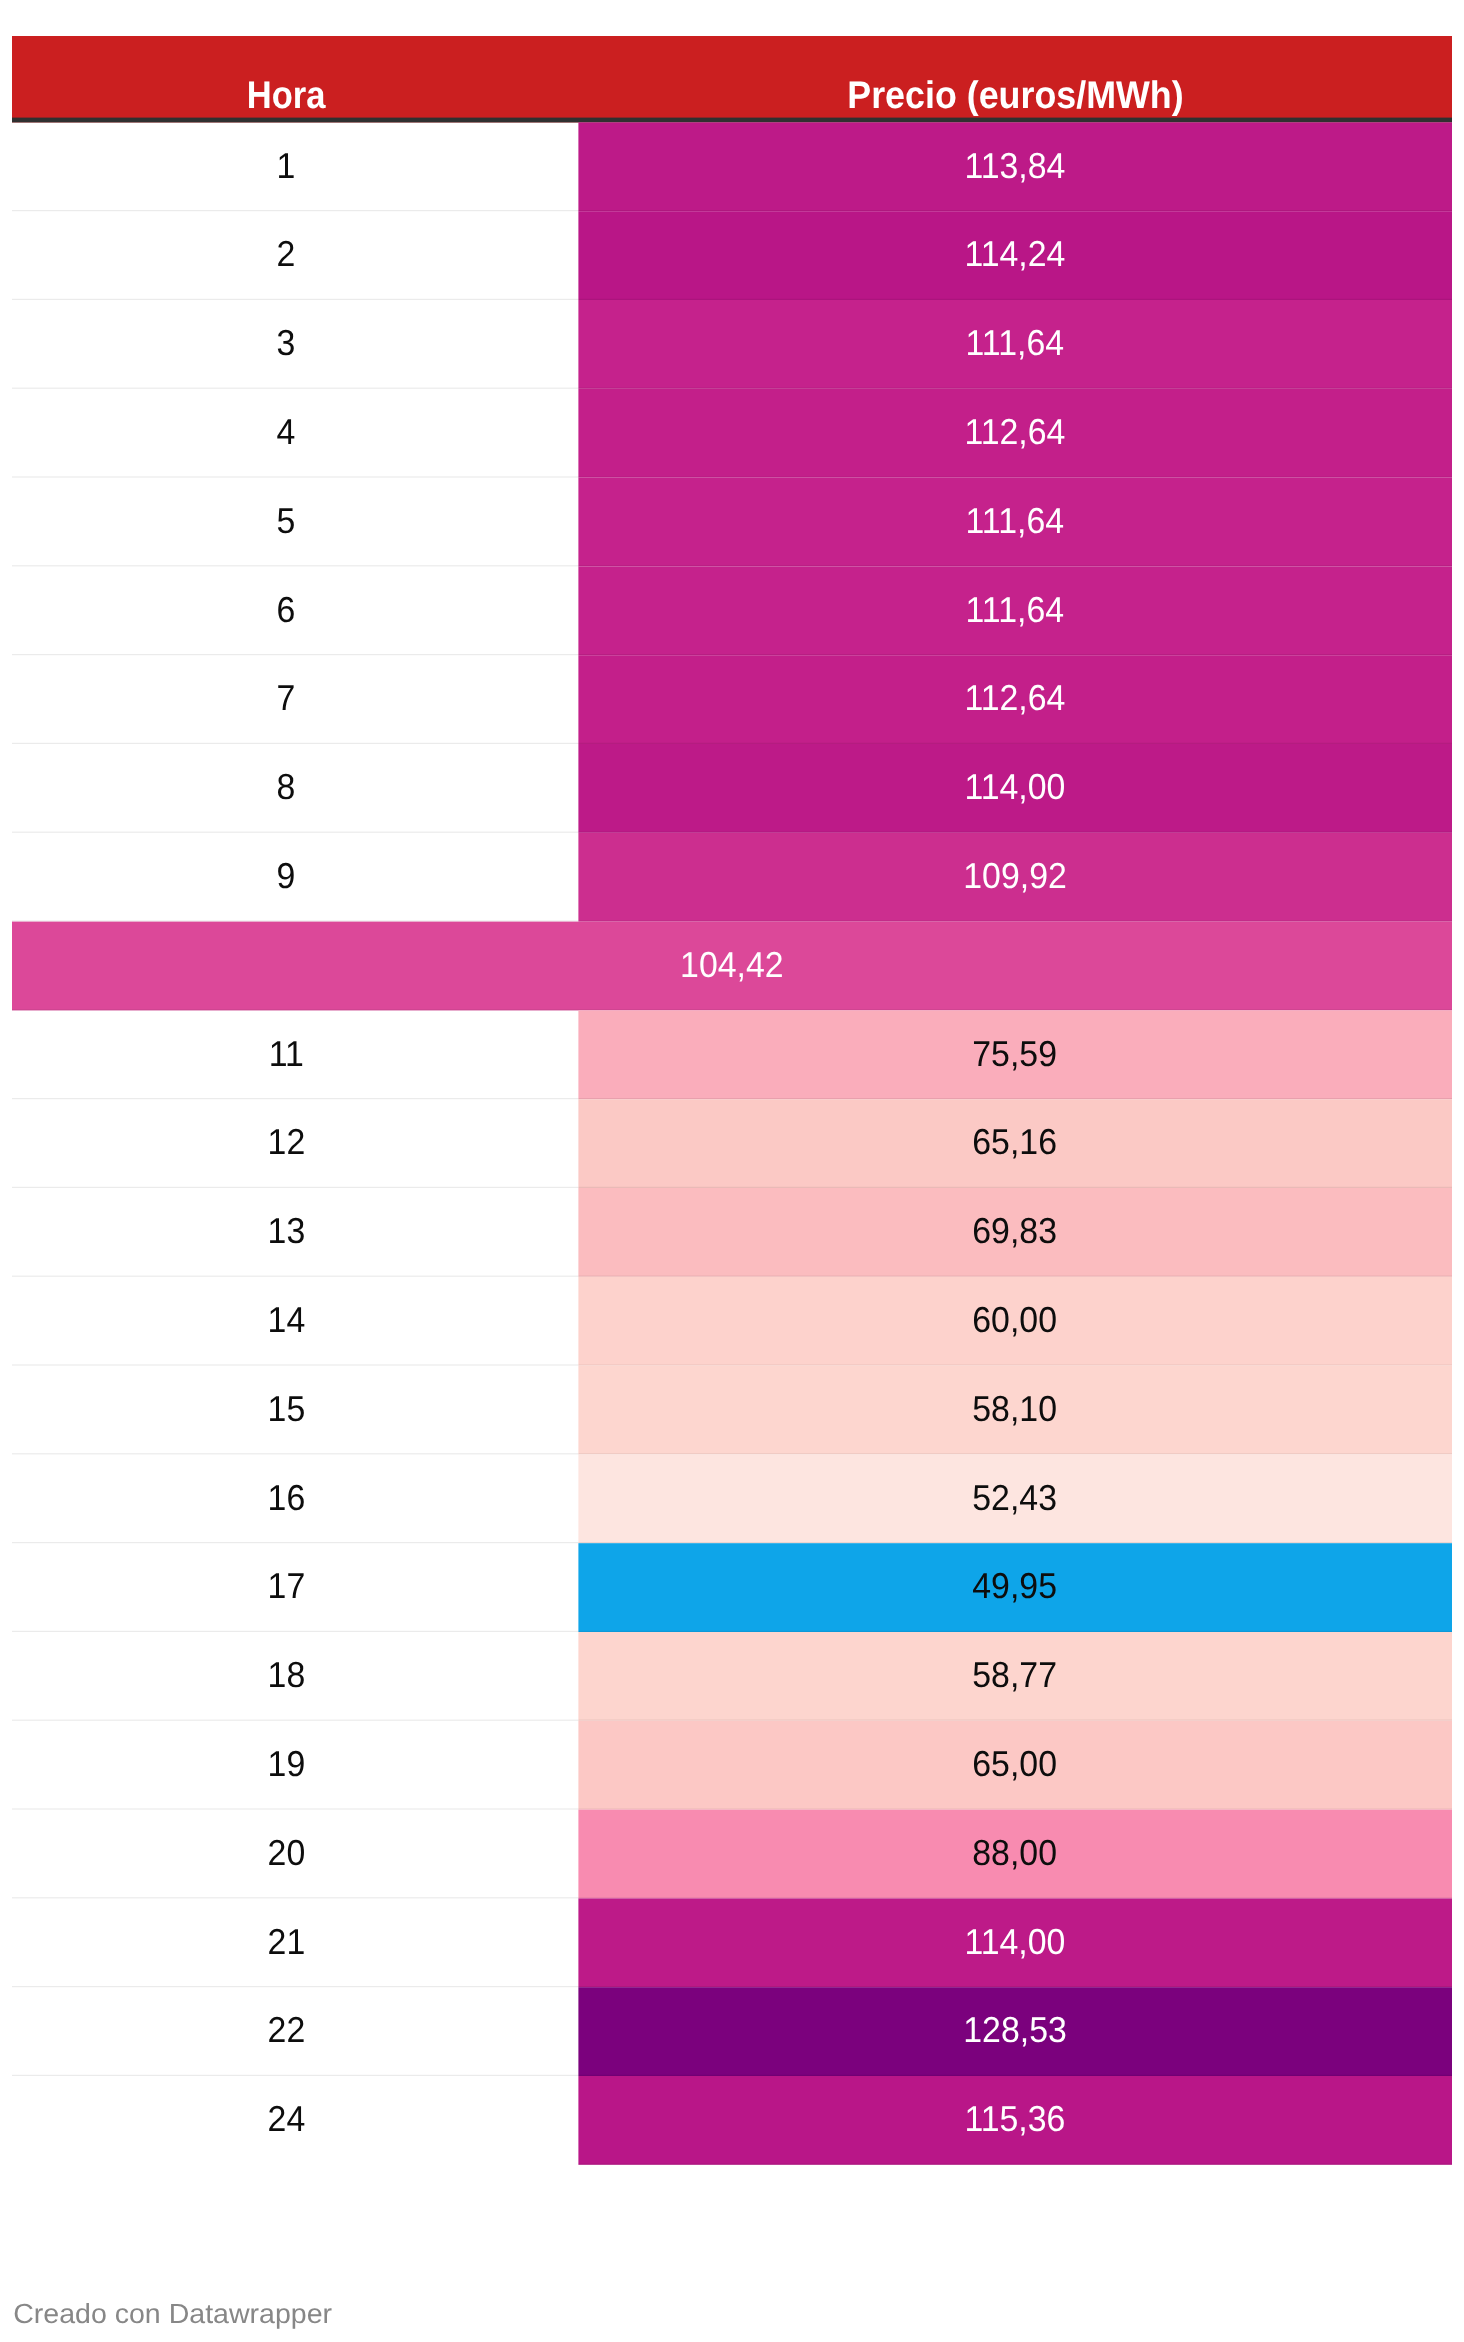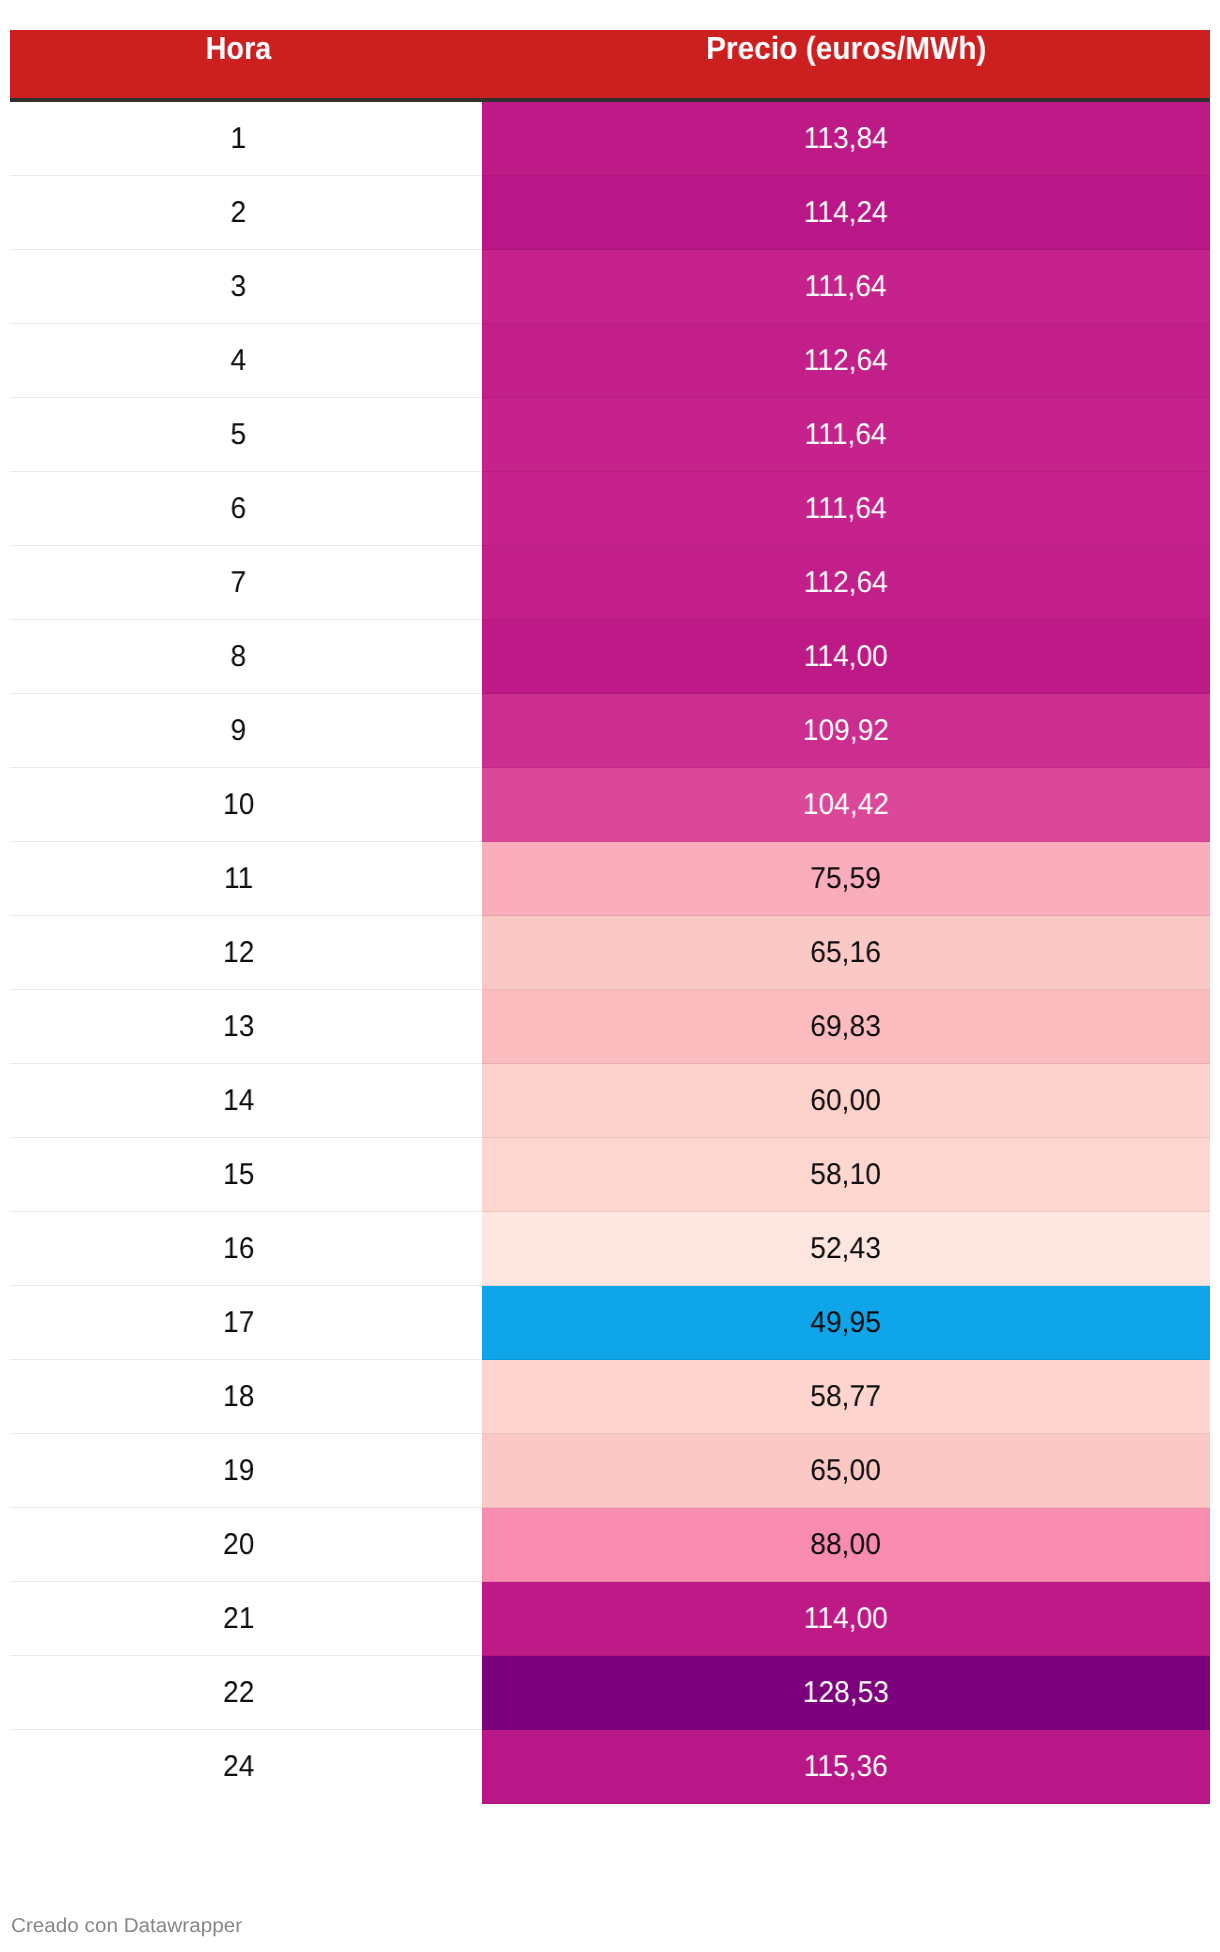--- a/index.html
+++ b/index.html
@@ -3,36 +3,36 @@
 <meta charset="utf-8">
 <title>Hora / Precio (euros/MWh)</title>
 <style>
   html,body{margin:0;padding:0;background:#ffffff;}
   body{width:1220px;height:1952px;background:#ffffff;
        font-family:"Liberation Sans",sans-serif;
        -webkit-font-smoothing:antialiased;text-rendering:geometricPrecision;}
   .wrap{position:absolute;left:10px;top:29.5px;width:1200px;}
   .thead{display:flex;background:#cb1f20;border-bottom:4px solid #303030;
          height:72.5px;box-sizing:border-box;}
-  .h1,.h2{display:flex;align-items:flex-start;justify-content:center;color:#ffffff;}
+  .h1,.h2{display:flex;align-items:flex-end;justify-content:center;color:#ffffff;}
   .h1{width:472px;padding-right:15px;box-sizing:border-box;}
   .h2{flex:1;}
   .h1 span,.h2 span{font-weight:bold;font-size:32px;display:inline-block;
                     transform-origin:center;white-space:nowrap;will-change:transform;}
   .h1 span{transform:scaleX(0.90);}
   .h2 span{transform:scaleX(0.933);}
   .trow{display:flex;height:74px;}
   .c1{width:472px;display:flex;align-items:center;justify-content:center;
       color:#0d0d0d;border-bottom:1px solid #ebebeb;box-sizing:border-box;padding-right:15px;}
   .c2{flex:1;display:flex;align-items:center;justify-content:center;
       border-bottom:1px solid rgba(0,0,0,0.07);box-sizing:border-box;}
   .c1 span,.c2 span{font-size:30px;display:inline-block;transform:scaleX(0.94);
                     transform-origin:center;white-space:nowrap;will-change:transform;}
   .trow:last-child .c1{border-bottom:none;}
-  .footer{position:absolute;left:10.8px;top:1915px;font-size:20px;color:#878787;
+  .footer{position:absolute;left:10.8px;top:1915px;font-size:23px;color:#878787;
           will-change:transform;}
   .footer span{display:inline-block;transform:scaleX(1.034);
                transform-origin:left center;white-space:nowrap;}
 </style>
 </head>
 <body>
 
 <div class="wrap">
   <div class="thead">
     <div class="h1">
@@ -108,23 +108,20 @@
   </div>
   <div class="trow">
     <div class="c1">
         <span>9</span>
       </div>
     <div class="c2" style="background-color: rgb(204, 46, 143); color: rgb(255, 255, 255);">
         <span>109,92</span>
       </div>
   </div>
   <div class="trow">
-    <div class="c1">
-        <span>10</span>
-      </div>
     <div class="c2" style="background-color: rgb(220, 72, 153); color: rgb(255, 255, 255);">
         <span>104,42</span>
       </div>
   </div>
   <div class="trow">
     <div class="c1">
         <span>11</span>
       </div>
     <div class="c2" style="background-color: rgb(250, 173, 187); color: rgb(13, 13, 13);">
         <span>75,59</span>

